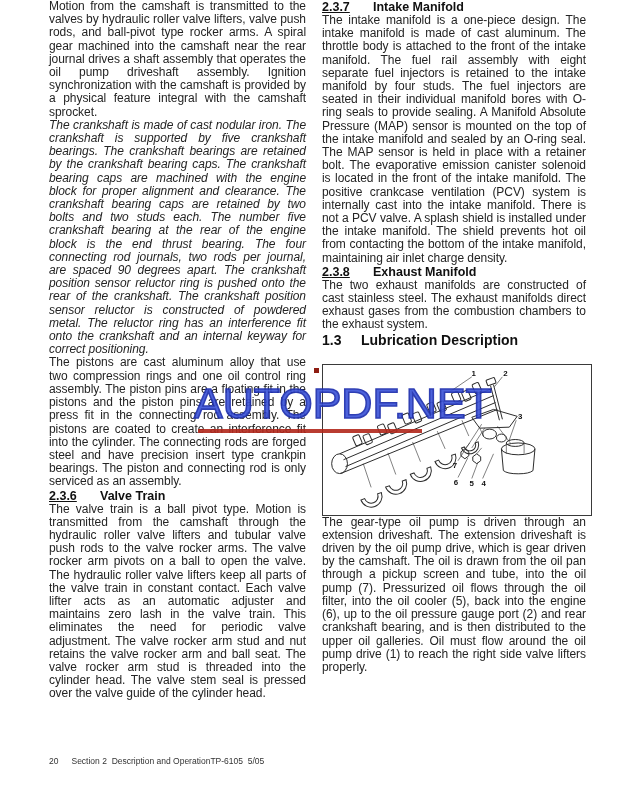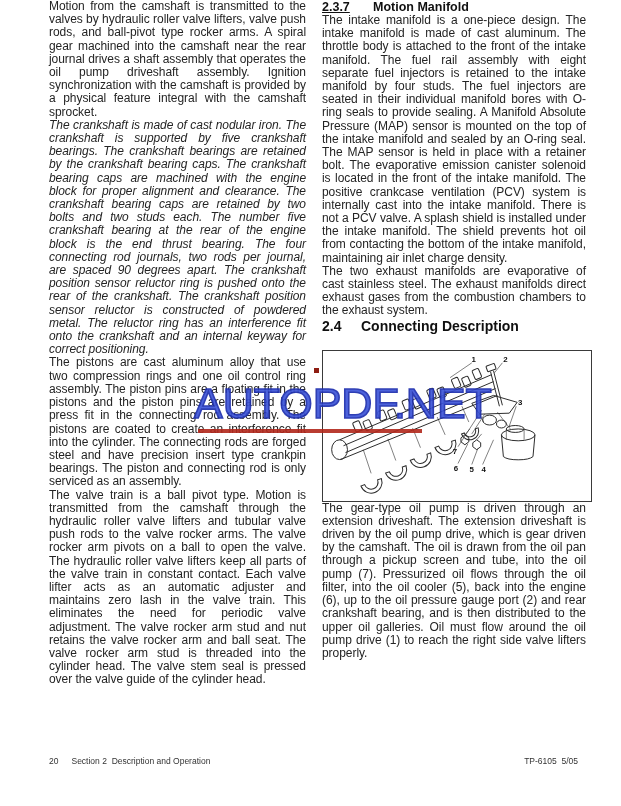--- a/index.html
+++ b/index.html
@@ -36,21 +36,21 @@
   .p-237       { margin-top:10px; }
   .h-238       { margin-top:32px; }
   .p-238       { margin-top:11px; }
   .h-24        { margin-top:14px; }
   .figure-wrap { margin:16px 0 0 0; }
   .figure-wrap svg { display:block; border:1px solid #3a3a3a; background:#fff; }
   .p-24        { margin-top:18px; }
 
   .footer {
     position:absolute; left:49px; right:43px; top:756px;
-    font-size:8.5px; color:#333; display:flex; justify-content:space-between;
+    font-size:8.5px; color:#333; display:flex; justify-content:flex-start;
     white-space:pre;
   }
   .footer .pgnum { margin-right:13px; }
 
   .watermark {
     position:absolute; left:194px; top:382px; z-index:5;
     font-size:43px; font-weight:normal; line-height:1; letter-spacing:0px;
     color:#3d55d8; -webkit-text-stroke:1.6px #1e2fae; opacity:0.92;
     pointer-events:none;
   }
@@ -75,30 +75,32 @@
 </head>
 <body>
 
 <div class="col col-left">
   <p class="body intro">Motion from the camshaft is transmitted to the valves by hydraulic roller valve lifters, valve push rods, and ball-pivot type rocker arms.  A spiral gear machined into the camshaft near the rear journal drives a shaft assembly that operates the oil pump driveshaft assembly.  Ignition synchronization with the camshaft is provided by a physical feature integral with the camshaft sprocket.</p>
 
   <p class="body p-234">The crankshaft is made of cast nodular iron.  The crankshaft is supported by five crankshaft bearings. The crankshaft bearings are retained by the crankshaft bearing caps.  The crankshaft bearing caps are machined with the engine block for proper alignment and clearance.  The crankshaft bearing caps are retained by two bolts and two studs each.  The number five crankshaft bearing at the rear of the engine block is the end thrust bearing.  The four connecting rod journals, two rods per journal, are spaced 90 degrees apart.  The crankshaft position sensor reluctor ring is pushed onto the rear of the crankshaft.  The crankshaft position sensor reluctor is constructed of powdered metal.  The reluctor ring has an interference fit onto the crankshaft and an internal keyway for correct positioning.</p>
 
   <p class="body p-235">The pistons are cast aluminum alloy that use two compression rings and one oil control ring assembly. The piston pins are a floating fit in the pistons and the piston pins are retained by a press fit in the connecting rod assembly.  The pistons are coated to create an interference fit into the cylinder.  The connecting rods are forged steel and have precision insert type crankpin bearings.  The piston and connecting rod is only serviced as an assembly.</p>
 
+  <h3 class="sec h-236"><span class="num">2.3.6</span><span>Valve Train</span></h3>
   <p class="body p-236">The valve train is a ball pivot type.  Motion is transmitted from the camshaft through the hydraulic roller valve lifters and tubular valve push rods to the valve rocker arms.  The valve rocker arm pivots on a ball to open the valve.  The hydraulic roller valve lifters keep all parts of the valve train in constant contact.  Each valve lifter acts as an automatic adjuster and maintains zero lash in the valve train.  This eliminates the need for periodic valve adjustment.  The valve rocker arm stud and nut retains the valve rocker arm and ball seat.  The valve rocker arm stud is threaded into the cylinder head.  The valve stem seal is pressed over the valve guide of the cylinder head.</p>
 </div>
 
 <div class="col col-right">
-  <h3 class="sec h-237"><span class="num">2.3.7</span><span>Motion Manifold</span></h3>
+  <h3 class="sec h-237"><span class="num">2.3.7</span><span>Intake Manifold</span></h3>
   <p class="body p-237">The intake manifold is a one-piece design.  The intake manifold is made of cast aluminum.  The throttle body is attached to the front of the intake manifold.  The fuel rail assembly with eight separate fuel injectors is retained to the intake manifold by four studs.  The fuel injectors are seated in their individual manifold bores with O-ring seals to provide sealing.  A Manifold Absolute Pressure (MAP) sensor is mounted on the top of the intake manifold and sealed by an O-ring seal.  The MAP sensor is held in place with a retainer bolt.  The evaporative emission canister solenoid is located in the front of the intake manifold.  The positive crankcase ventilation (PCV) system is internally cast into the intake manifold. There is not a PCV valve.  A splash shield is installed under the intake manifold.  The shield prevents hot oil from contacting the bottom of the intake manifold, maintaining air inlet charge density.</p>
 
-  <p class="body p-238">The two exhaust manifolds are evaporative of cast stainless steel.  The exhaust manifolds direct exhaust gases from the combustion chambers to the exhaust system.</p>
-
-  <h2 class="major h-24"><span class="num">2.4</span><span>Connecting Description</span></h2>
+  <h3 class="sec h-238"><span class="num">2.3.8</span><span>Exhaust Manifold</span></h3>
+  <p class="body p-238">The two exhaust manifolds are constructed of cast stainless steel.  The exhaust manifolds direct exhaust gases from the combustion chambers to the exhaust system.</p>
+
+  <h2 class="major h-24"><span class="num">1.3</span><span>Lubrication Description</span></h2>
 
   <div class="figure-wrap">
     <svg class="diagram" width="268" height="150" viewBox="0 0 270 152">
 
       <ellipse cx="16" cy="100" rx="8" ry="10"></ellipse>
 
       <line x1="16" y1="90" x2="170" y2="24"></line>
       <line x1="20" y1="96" x2="172" y2="31"></line>
       <line x1="22" y1="103" x2="174" y2="38"></line>
       <line x1="17" y1="110" x2="176" y2="45"></line>

